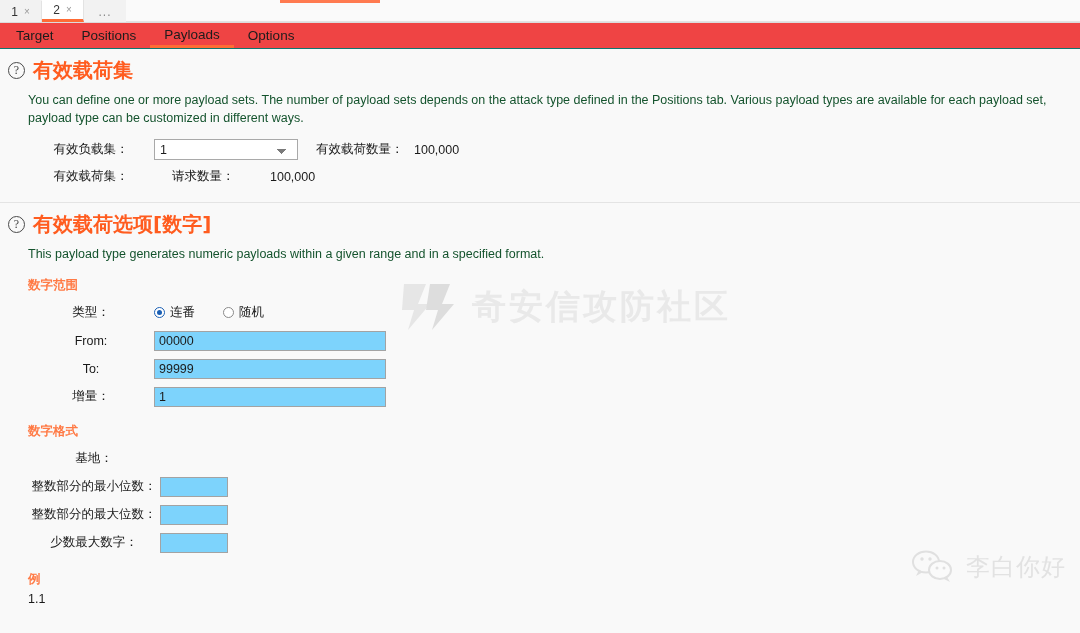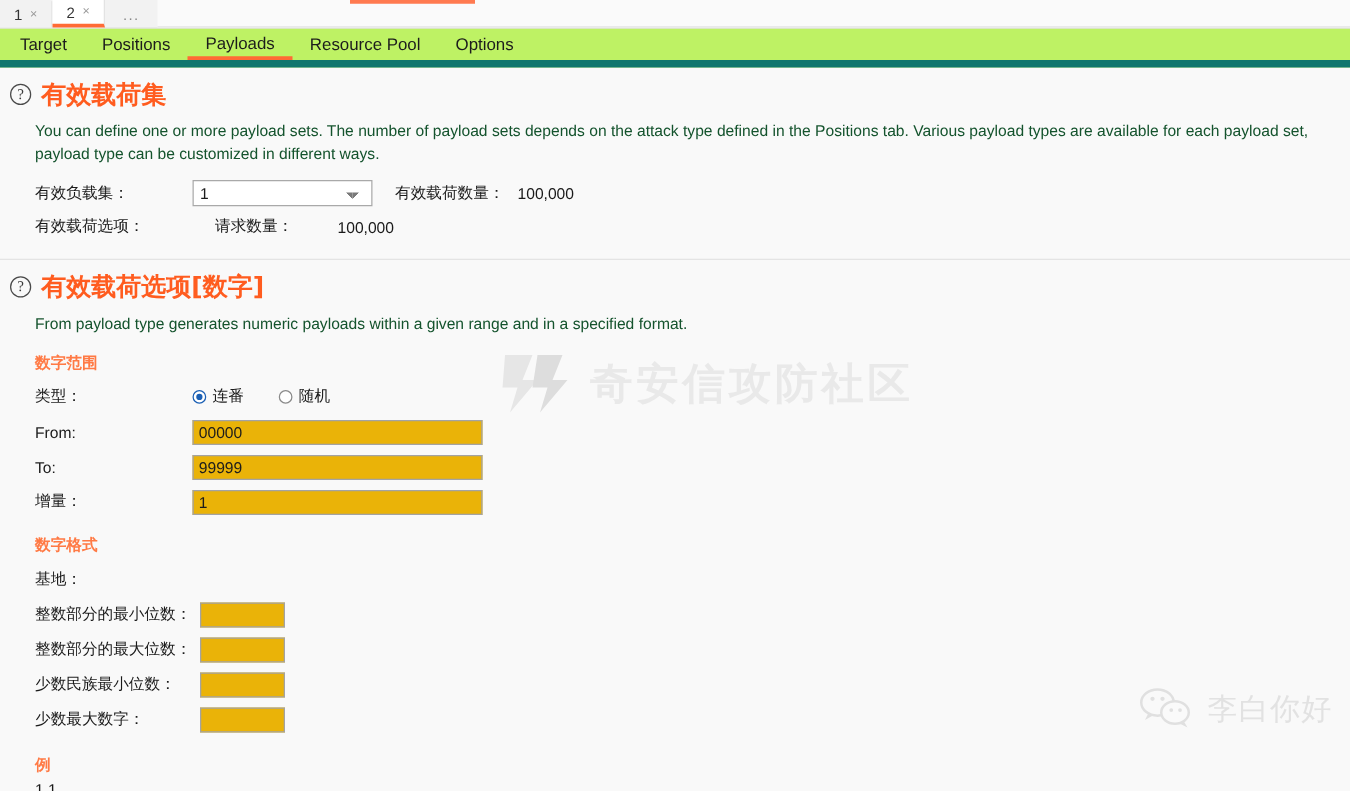--- a/index.html
+++ b/index.html
@@ -106,24 +106,24 @@
   .tabstrip-fill {
     flex: 1;
     height: 21px;
     background: #fafafa;
     border-bottom: 1px solid #e3e3e3;
   }
 
   
   .nav-tabs {
     height: 25px;
-    background: #bef264;
+    background: #ef4444;
     display: flex;
     align-items: stretch;
-    border-bottom: 6px solid #0f766e;
+    border-bottom: 1px solid #0f766e;
     padding-left: 2px;
     position: relative;
     z-index: 2;
   }
   .ntab {
     padding: 0 14px;
     display: flex;
     align-items: center;
     font-size: 13.5px;
     color: #1c1c1c;
@@ -190,20 +190,21 @@
     display: flex;
     align-items: center;
     height: 23px;
     margin-bottom: 4px;
   }
   .flabel {
     width: 126px;
     flex: 0 0 126px;
     font-size: 12.5px;
     color: #1a1a1a;
+    text-align: center;
   }
 
   select.fselect {
     width: 144px;
     height: 21px;
     font-size: 12.5px;
     font-family: "Liberation Sans", sans-serif;
     color: #1c1c1c;
     background: #ffffff;
     border: 1px solid #a9a9a9;
@@ -269,21 +270,21 @@
     position: absolute;
     left: 2px; top: 2px;
     width: 5px; height: 5px;
     border-radius: 50%;
     background: #1a5fb4;
   }
 
   input.ftext {
     height: 20px;
     border: 1px solid #a3a3a3;
-    background: #eab308;
+    background: #7dd3fc;
     font-size: 12.5px;
     font-family: "Liberation Sans", sans-serif;
     color: #1c1c1c;
     padding: 0 4px;
     box-sizing: border-box;
     outline: none;
     border-radius: 0;
   }
   input.ftext.wide { width: 232px; }
   input.ftext.small { width: 68px; }
@@ -354,23 +355,20 @@
   <div class="ntab">
     <span>Target</span>
   </div>
   <div class="ntab">
     <span>Positions</span>
   </div>
   <div class="ntab active">
     <span>Payloads</span>
   </div>
   <div class="ntab">
-    <span>Resource Pool</span>
-  </div>
-  <div class="ntab">
     <span>Options</span>
   </div>
 </div>
 
 <div class="content">
 
   <div class="section">
     <div class="sec-head">
       <div class="help-icon">?</div>
       <div class="sec-title">有效载荷集</div>
@@ -382,35 +380,35 @@
       <div class="frow">
         <div class="flabel">有效负载集：</div>
         <select class="fselect">
           <option>1</option>
         </select>
         <div class="fstat-label">有效载荷数量：</div>
         <div class="fstat-value">100,000</div>
       </div>
 
       <div class="frow">
-        <div class="flabel">有效载荷选项：</div>
+        <div class="flabel">有效载荷集：</div>
         <div class="fstat-label">请求数量：</div>
         <div class="fstat-value">100,000</div>
       </div>
     </div>
 
     <div class="divider"></div>
   </div>
 
   <div class="section">
     <div class="sec-head">
       <div class="help-icon">?</div>
       <div class="sec-title">有效载荷选项[数字]</div>
     </div>
-    <div class="sec-desc">From payload type generates numeric payloads within a given range and in a specified format.</div>
+    <div class="sec-desc">This payload type generates numeric payloads within a given range and in a specified format.</div>
 
     <div class="sub-title">数字范围</div>
 
     <div class="form-block" style="margin-top:0">
       <div class="frow">
         <div class="flabel">类型：</div>
         <div class="radio-group">
           <div class="radio-item">
             <span class="rdot checked"></span>
             <span>连番</span>
@@ -449,24 +447,20 @@
       <div class="frow tall">
         <div class="flabel fmt">整数部分的最小位数：</div>
         <input class="ftext small" type="text" value="" style="">
       </div>
 
       <div class="frow tall">
         <div class="flabel fmt">整数部分的最大位数：</div>
         <input class="ftext small" type="text" value="" style="">
       </div>
 
-      <div class="frow tall">
-        <div class="flabel fmt">少数民族最小位数：</div>
-        <input class="ftext small" type="text" value="" style="">
-      </div>
 
       <div class="frow tall">
         <div class="flabel fmt">少数最大数字：</div>
         <input class="ftext small" type="text" value="" style="">
       </div>
     </div>
 
     <div class="example-title">例</div>
     <div class="example-line">1.1</div>
 

